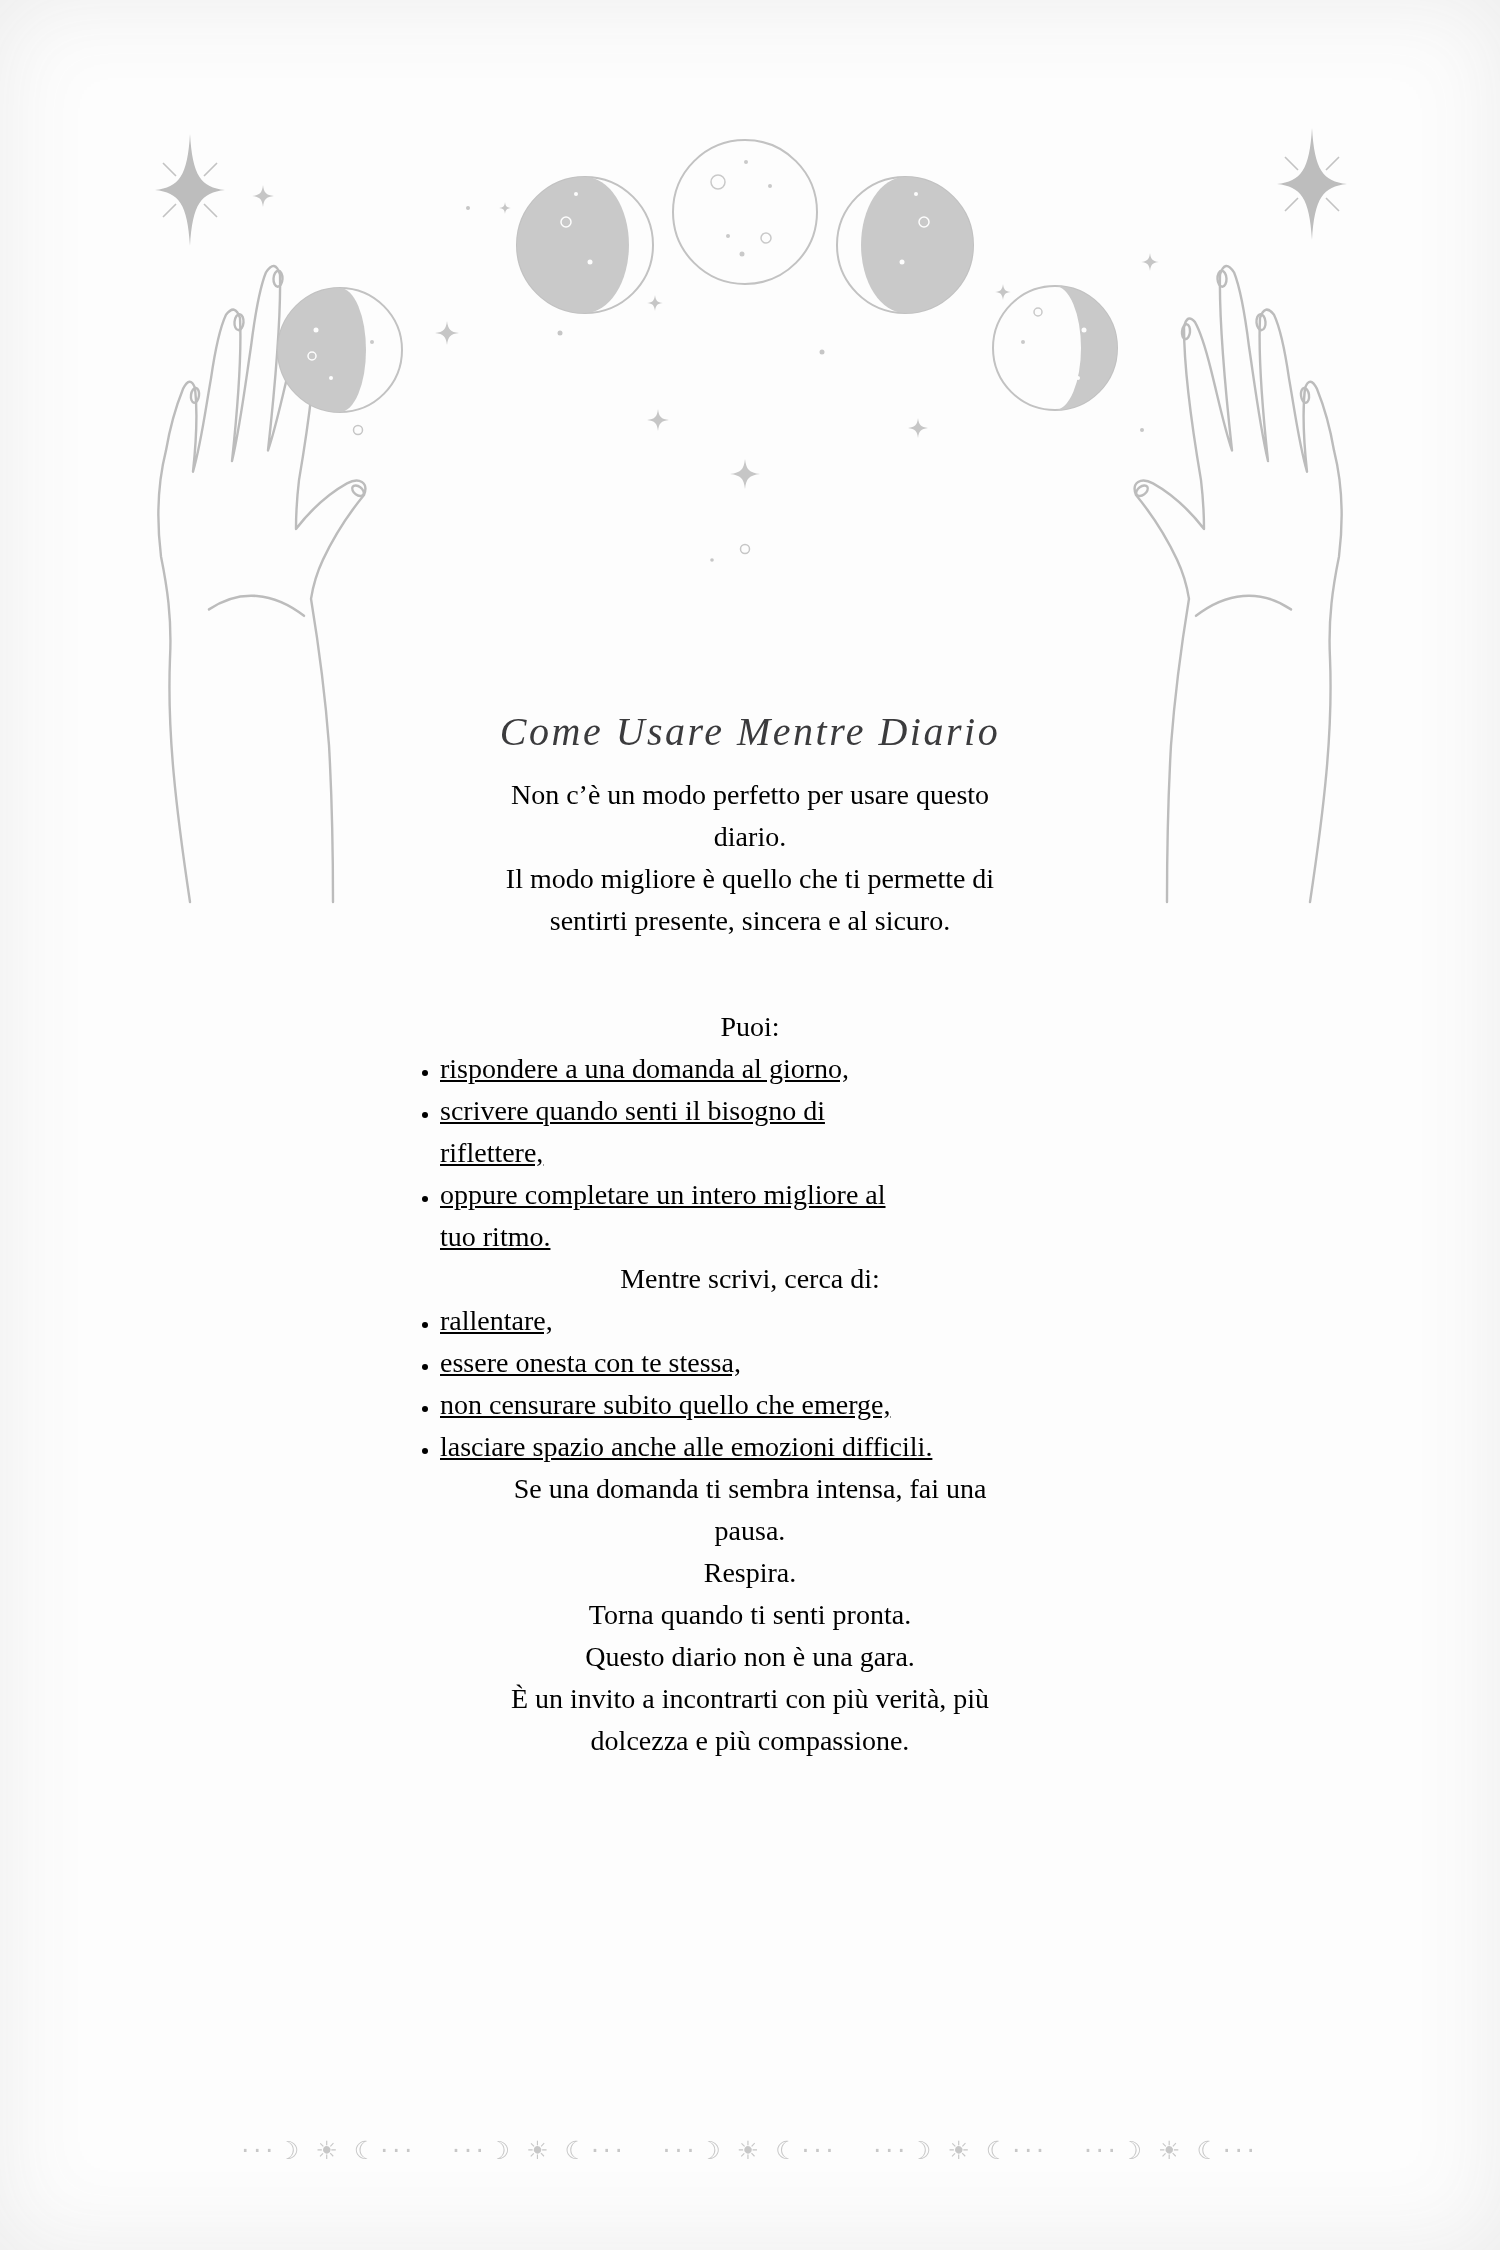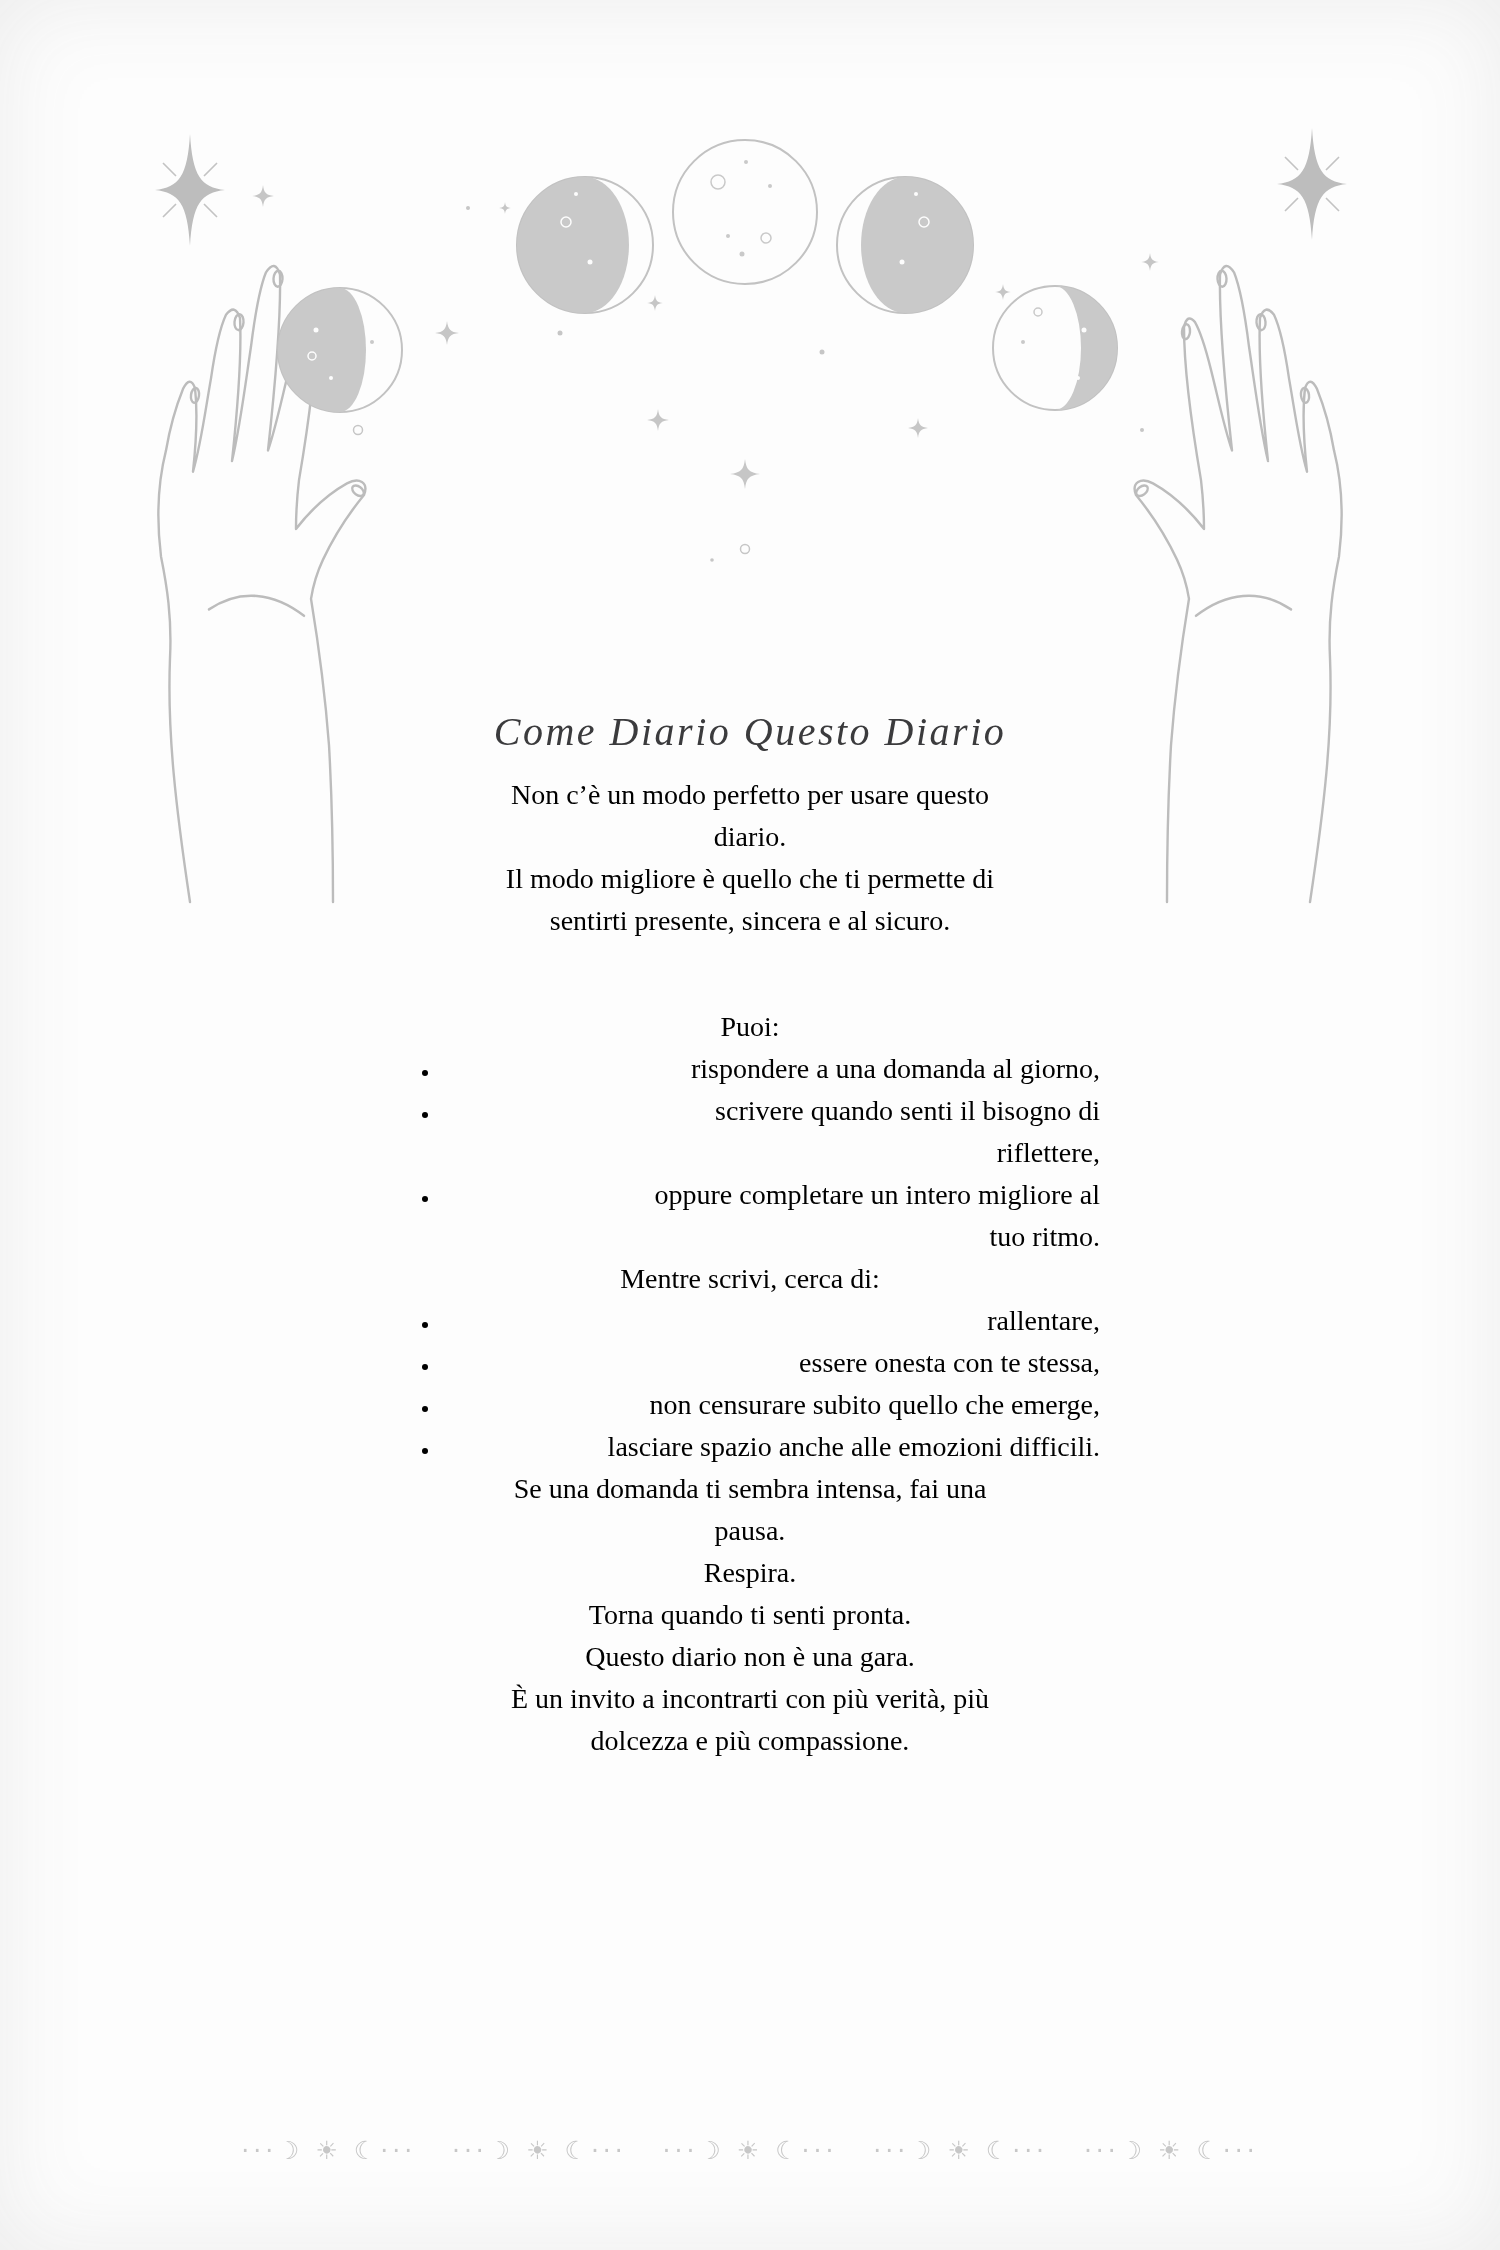--- a/index.html
+++ b/index.html
@@ -44,22 +44,23 @@
     text-align: center;
   }
   .para { margin: 0; white-space: pre-line; }
   .label-gap { margin-top: 64px; }
   .list {
     margin: 0;
     padding: 0 0 0 40px;
     list-style: disc outside;
   }
   .list li {
-    text-align: right;
+    text-align: left;
     white-space: pre-line;
+    text-decoration: underline;
   }
   .list li::marker { font-size: 0.7em; }
   .divider {
     position: absolute;
     top: 2136px;
     left: 0;
     width: 100%;
     text-align: center;
     font-family: "DejaVu Sans", sans-serif;
     font-size: 25px;
@@ -178,21 +179,21 @@
       <circle cx="560" cy="333" r="2.5"></circle>
       <circle cx="822" cy="352" r="2.5"></circle>
       <circle cx="468" cy="208" r="2"></circle>
       <circle cx="1142" cy="430" r="2"></circle>
       <circle cx="358" cy="430" r="4.5" fill="none" stroke="#c6c6c6" stroke-width="1.5"></circle>
       <circle cx="745" cy="549" r="4.5" fill="none" stroke="#c6c6c6" stroke-width="1.5"></circle>
       <circle cx="712" cy="560" r="1.8"></circle>
     </g>
   </svg>
 
-  <h1 class="title">Come Diario Questo Diario</h1>
+  <h1 class="title">Come Usare Mentre Diario</h1>
 
   <section class="content">
     <p class="para">Non c’è un modo perfetto per usare questo
 diario.
 Il modo migliore è quello che ti permette di
 sentirti presente, sincera e al sicuro.</p>
 
     <p class="para label-gap">Puoi:</p>
 
     <ul class="list">

